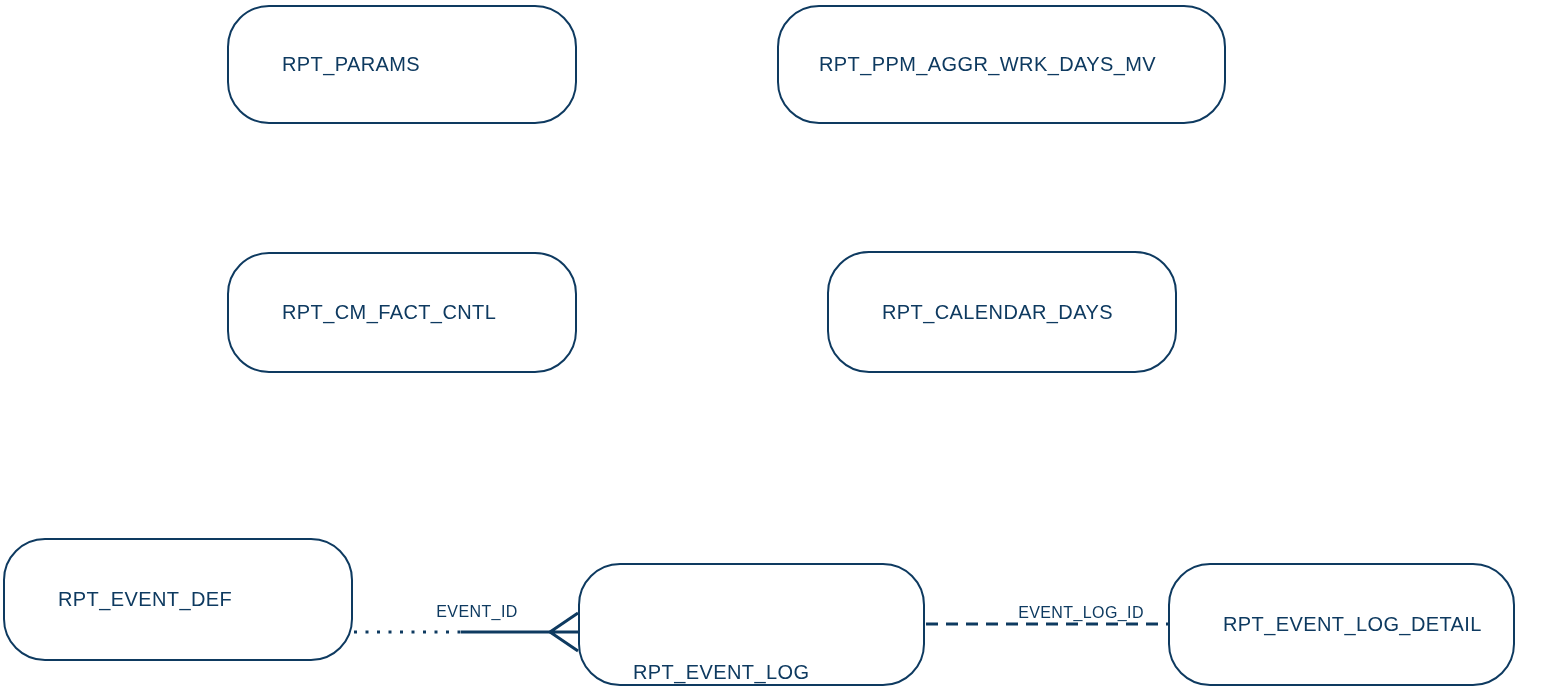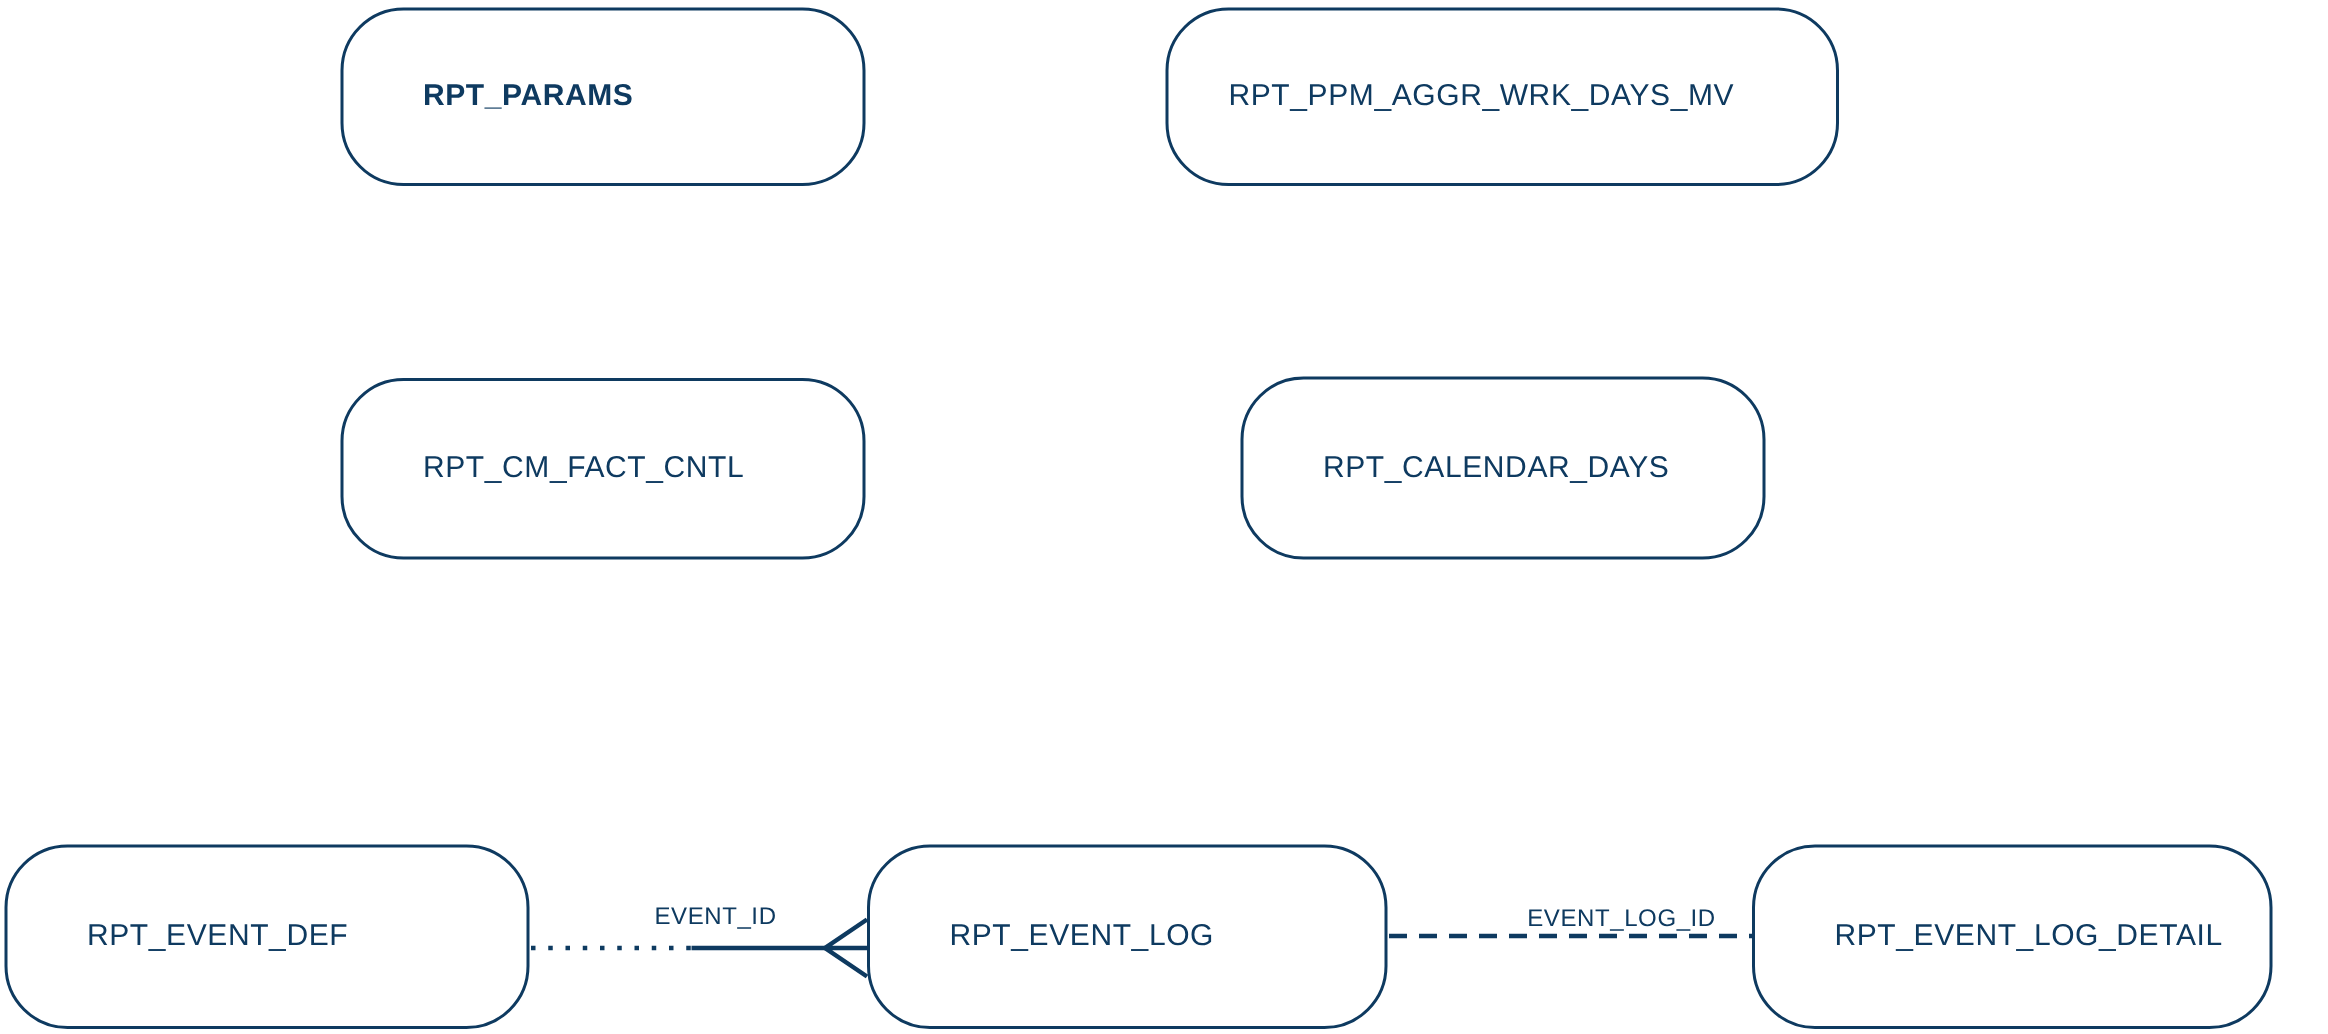--- a/index.html
+++ b/index.html
@@ -65,41 +65,41 @@
 
     <line class="wire" x1="354" y1="632" x2="461" y2="632" stroke-width="3" stroke-dasharray="3 8.5"></line>
 
     <line class="wire" x1="461" y1="632" x2="550" y2="632" stroke-width="3"></line>
 
     <path class="wire" d="M578 613 L550 632 L578 651 M550 632 L578 632" stroke-width="3"></path>
 
     <line class="wire" x1="926" y1="624" x2="1199" y2="624" stroke-width="3" stroke-dasharray="12 8"></line>
   </svg>
 
-  <div class="entity" style="left:227px; top:5px; width:350px; height:119px;font-weight:bold;">
+  <div class="entity" style="left:227px; top:5px; width:350px; height:119px;">
     <span class="entity-label">RPT_PARAMS</span>
   </div>
 
   <div class="entity" style="left:777px; top:5px; width:449px; height:119px;padding-left:40px;">
     <span class="entity-label">RPT_PPM_AGGR_WRK_DAYS_MV</span>
   </div>
 
   <div class="entity" style="left:827px; top:251px; width:350px; height:122px;">
     <span class="entity-label">RPT_CALENDAR_DAYS</span>
   </div>
 
   <div class="entity" style="left:227px; top:252px; width:350px; height:121px;">
     <span class="entity-label">RPT_CM_FACT_CNTL</span>
   </div>
 
-  <div class="entity" style="left:3px; top:563px; width:350px; height:123px;">
+  <div class="entity" style="left:3px; top:538px; width:350px; height:123px;">
     <span class="entity-label">RPT_EVENT_DEF</span>
   </div>
 
-  <div class="entity" style="left:578px; top:563px; width:347px; height:123px;">
+  <div class="entity" style="left:578px; top:563px; width:347px; height:123px;align-items:flex-end;">
     <span class="entity-label">RPT_EVENT_LOG</span>
   </div>
 
   <div class="entity" style="left:1168px; top:563px; width:347px; height:123px;">
     <span class="entity-label">RPT_EVENT_LOG_DETAIL</span>
   </div>
 
   <div class="rel-label" style="left:477px; top:603px;">EVENT_ID</div>
 
   <div class="rel-label" style="left:1081px; top:592px;margin-top:12px;">EVENT_LOG_ID</div>

